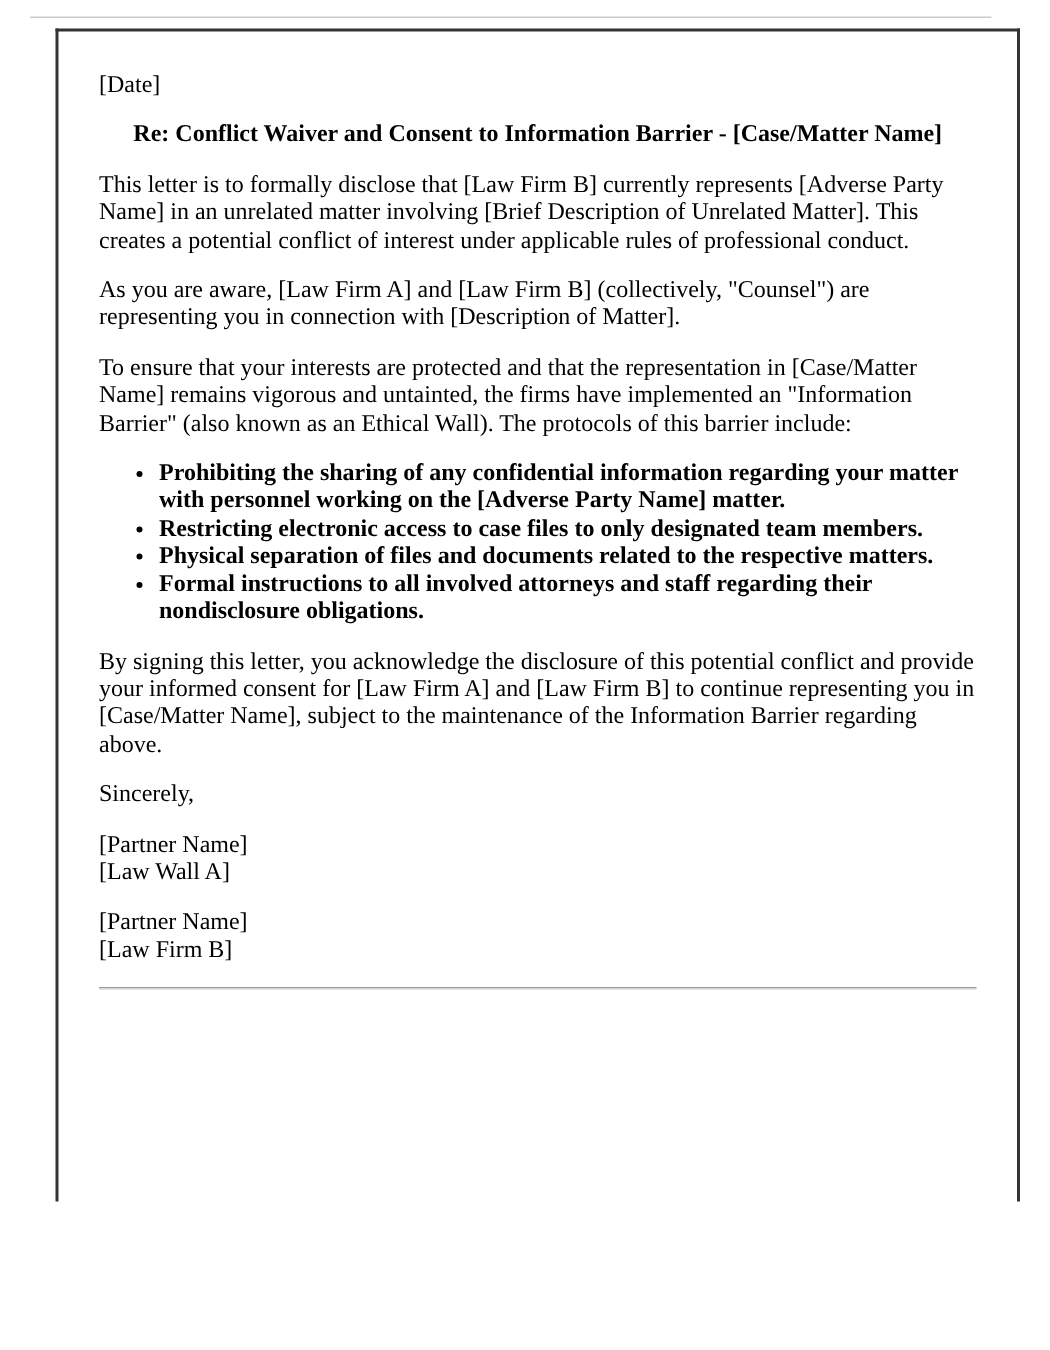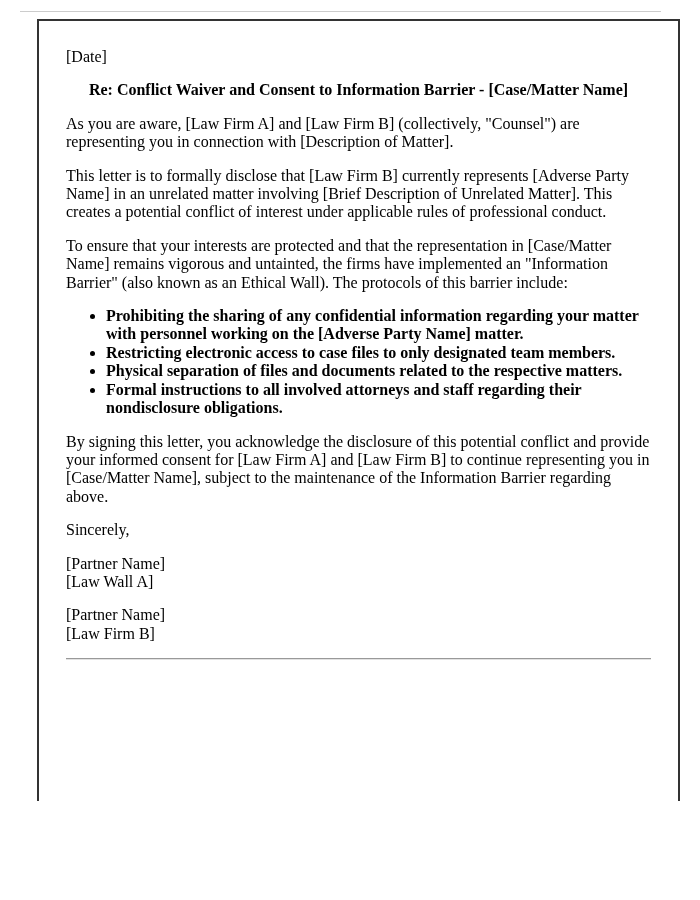--- a/index.html
+++ b/index.html
@@ -69,23 +69,23 @@
 <div class="top-rule"></div>
 
 <div class="letter-box">
 
   <p>[Date]</p>
 
 
   <p class="subject">Re: Conflict Waiver and Consent to Information Barrier - [Case/Matter Name]</p>
 
 
+  <p>This letter is to formally disclose that [Law Firm B] currently represents [Adverse Party Name] in an unrelated matter involving [Brief Description of Unrelated Matter]. This creates a potential conflict of interest under applicable rules of professional conduct.</p>
+
   <p>As you are aware, [Law Firm A] and [Law Firm B] (collectively, "Counsel") are representing you in connection with [Description of Matter].</p>
-
-  <p>This letter is to formally disclose that [Law Firm B] currently represents [Adverse Party Name] in an unrelated matter involving [Brief Description of Unrelated Matter]. This creates a potential conflict of interest under applicable rules of professional conduct.</p>
 
   <p>To ensure that your interests are protected and that the representation in [Case/Matter Name] remains vigorous and untainted, the firms have implemented an "Information Barrier" (also known as an Ethical Wall). The protocols of this barrier include:</p>
 
   <ul>
     <li>Prohibiting the sharing of any confidential information regarding your matter with personnel working on the [Adverse Party Name] matter.</li>
     <li>Restricting electronic access to case files to only designated team members.</li>
     <li>Physical separation of files and documents related to the respective matters.</li>
     <li>Formal instructions to all involved attorneys and staff regarding their nondisclosure obligations.</li>
   </ul>
 

